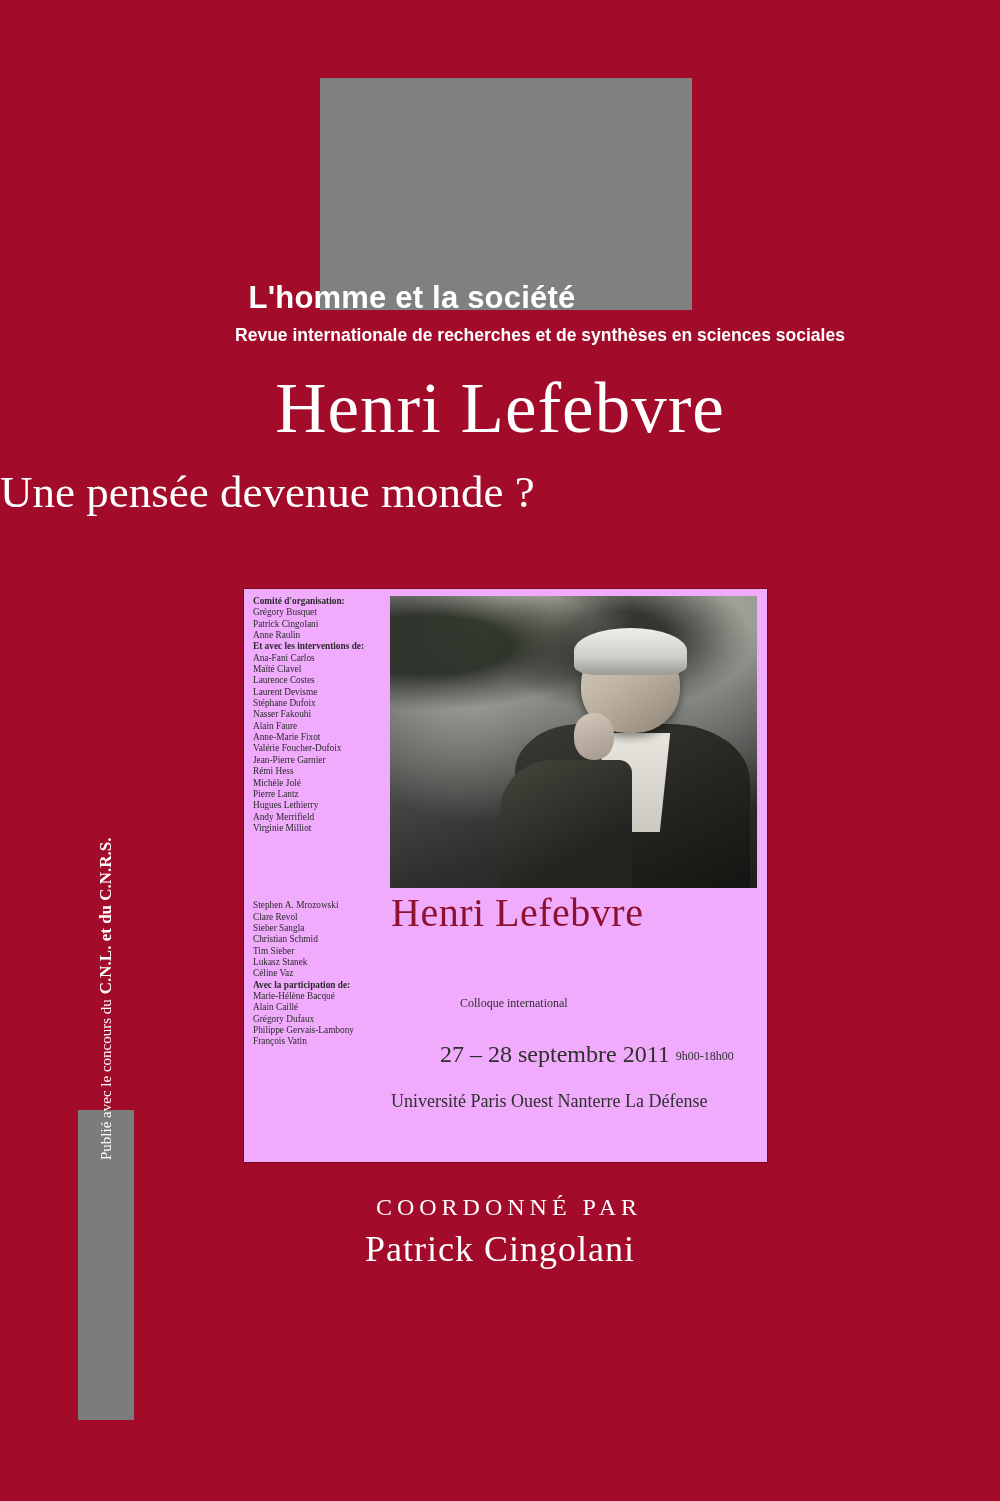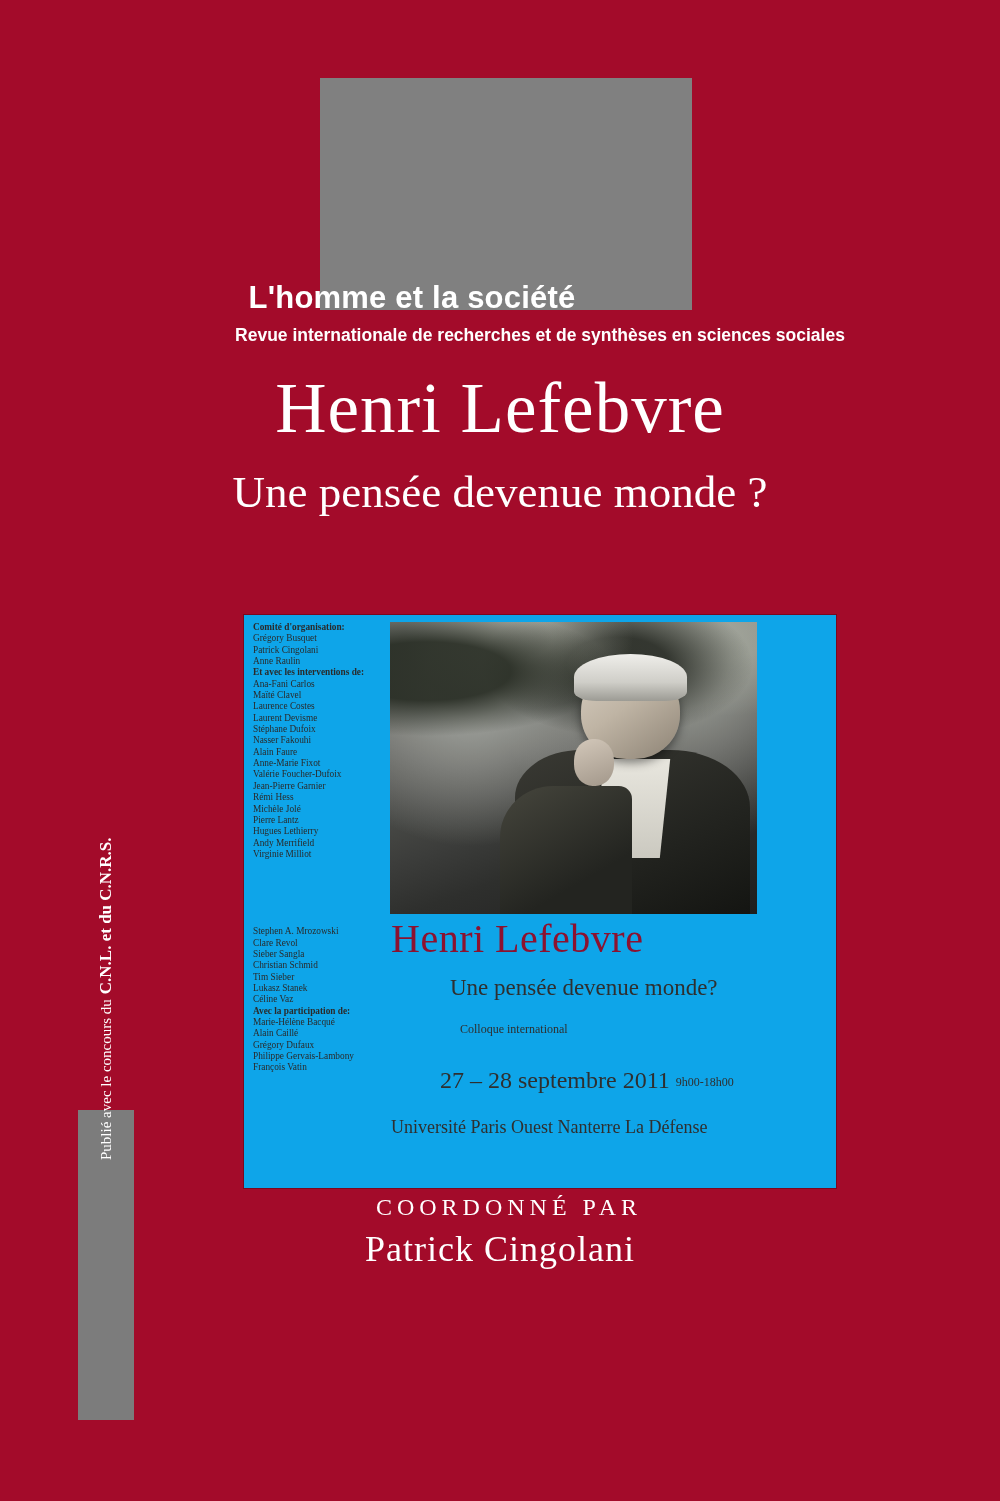--- a/index.html
+++ b/index.html
@@ -62,36 +62,34 @@
     color: #ffffff;
     font-family: "Liberation Serif", serif;
     font-size: 71px;
     letter-spacing: 1px;
   }
   .main-subtitle {
     position: absolute;
     left: 0;
     top: 466px;
     width: 1000px;
-    text-align: center;
     color: #ffffff;
     font-family: "Liberation Serif", serif;
     font-size: 45px;
   }
   
   .poster {
     position: absolute;
     left: 244px;
     top: 589px;
-    width: 592px;
+    width: 523px;
     height: 573px;
-    background: #0ea5e9;
+    background: #f0abfc;
     box-shadow: 0 0 0 1px rgba(0,0,0,0.25);
     overflow: hidden;
-    margin-top: 26px;
   }
   .poster-names {
     position: absolute;
     left: 9px;
     top: 7px;
     width: 140px;
     color: #2a2a2a;
     font-family: "Liberation Serif", serif;
     font-size: 9.3px;
     line-height: 11.35px;
@@ -367,21 +365,20 @@
       <div class="photo-foliage"></div>
       <div class="photo-man-body"></div>
       <div class="photo-man-shirt"></div>
       <div class="photo-man-arm"></div>
       <div class="photo-man-head"></div>
       <div class="photo-man-hair"></div>
       <div class="photo-man-hand"></div>
     </div>
 
     <div class="poster-title">Henri Lefebvre</div>
-    <div class="poster-sub">Une pensée devenue monde?</div>
     <div class="poster-colloque">Colloque international</div>
     <div class="poster-dates">
       <span>27 – 28 septembre 2011</span>
       <span class="hours">9h00-18h00</span>
     </div>
     <div class="poster-place">Université Paris Ouest Nanterre La Défense</div>
   </div>
 
   <div class="coord-label">COORDONNÉ PAR</div>
   <div class="coord-name">Patrick Cingolani</div>

